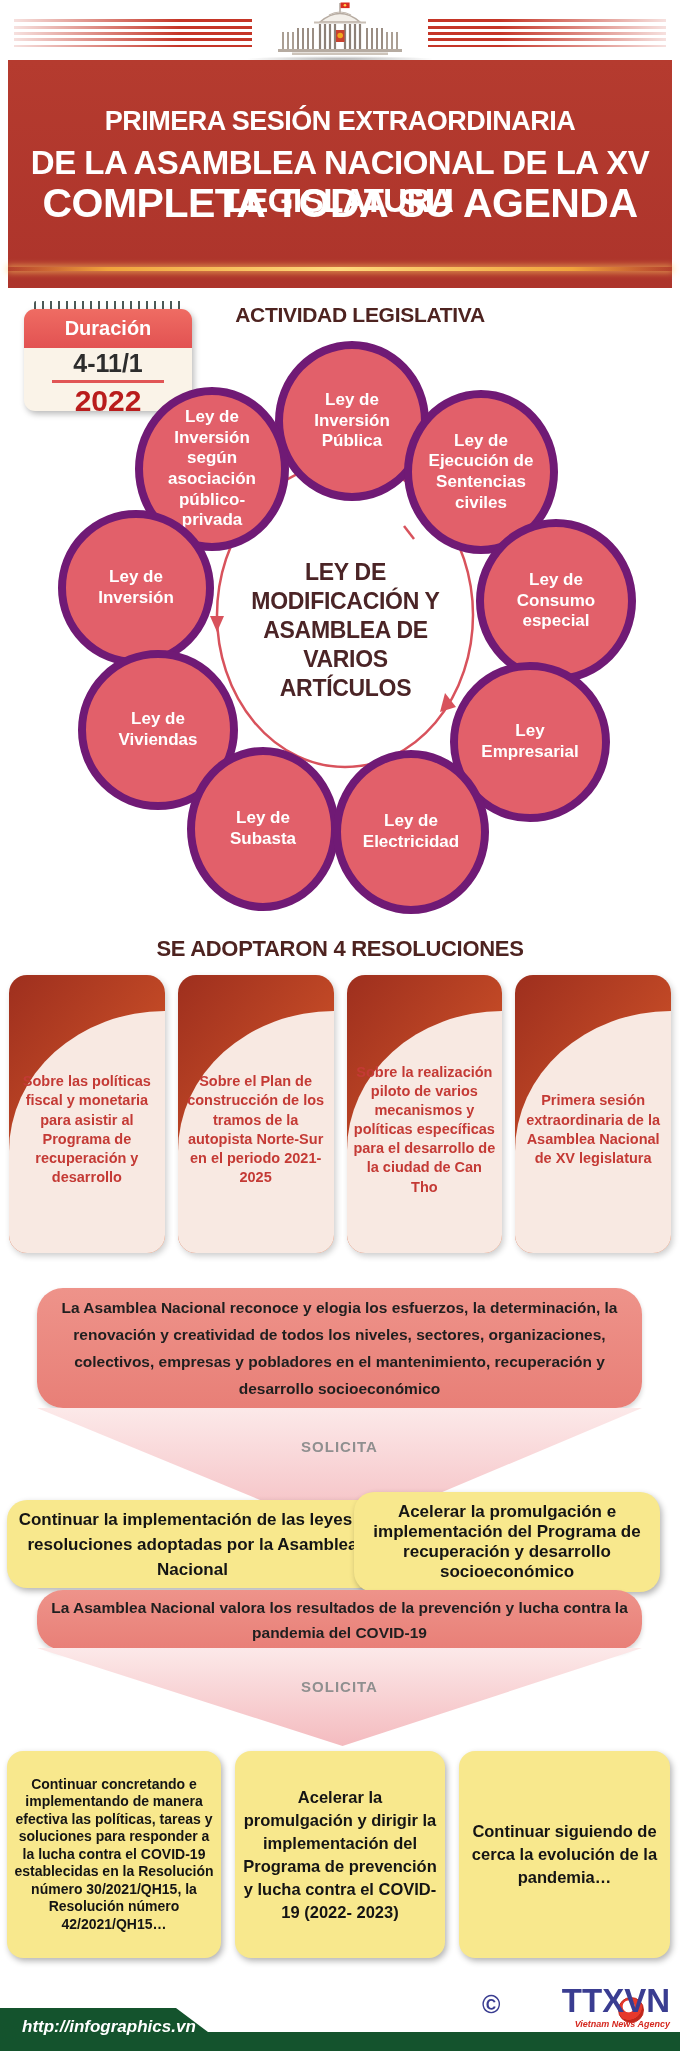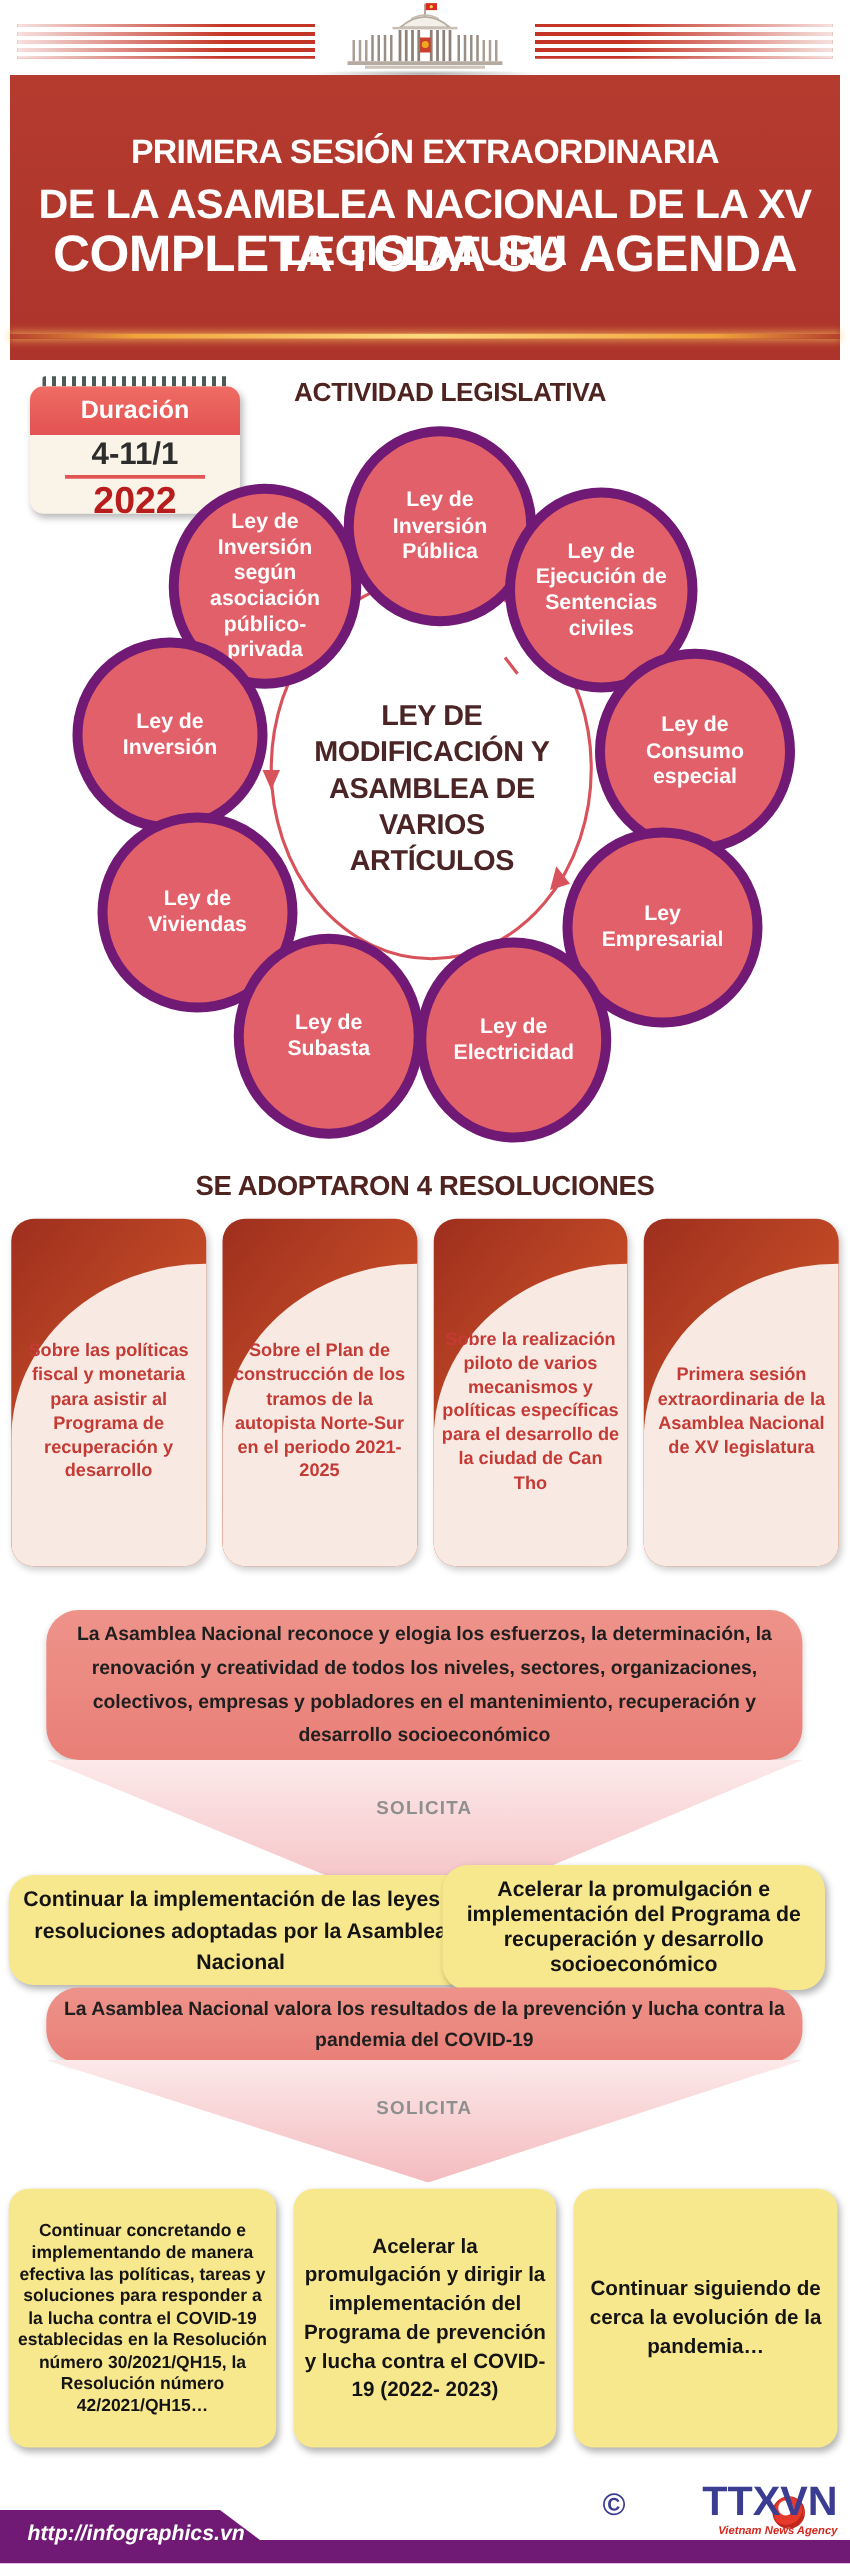--- a/index.html
+++ b/index.html
@@ -103,21 +103,21 @@
   
   .ttxvn{position:absolute;left:482px;top:1984px;width:190px;height:48px;}
   .ttx-copy{position:absolute;left:0;top:6px;font-size:25px;font-weight:700;color:#3a3d91;}
   .ttx-globe{position:absolute;left:136px;top:13px;width:24px;height:24px;border-radius:50%;z-index:1;
        background:radial-gradient(circle at 40% 35%,#ffffff 0 26%,#e6392c 30% 62%,#c1271c 64% 100%);
        border:1.5px solid #c1271c;}
   .ttx-word{position:absolute;right:2px;top:0;z-index:2;font-size:33px;line-height:34px;font-weight:900;
        color:#3a3d91;letter-spacing:0;}
   .ttx-sub{position:absolute;right:2px;top:35px;z-index:3;font-size:9px;font-weight:700;
        font-style:italic;color:#d5281f;}
-  .footer{position:absolute;left:0;top:2008px;width:680px;height:43px;background:#701a75;
+  .footer{position:absolute;left:0;top:2008px;width:680px;height:43px;background:#14532d;
        clip-path:polygon(0 0,176px 0,208px 24px,680px 24px,680px 43px,0 43px);}
   .footer-url{position:absolute;left:22px;top:9px;color:#ffffff;font-style:italic;
        font-weight:700;font-size:17px;}
 </style>
 </head>
 <body>
 
 <div class="page">
 
   <div class="stripes left"></div>

